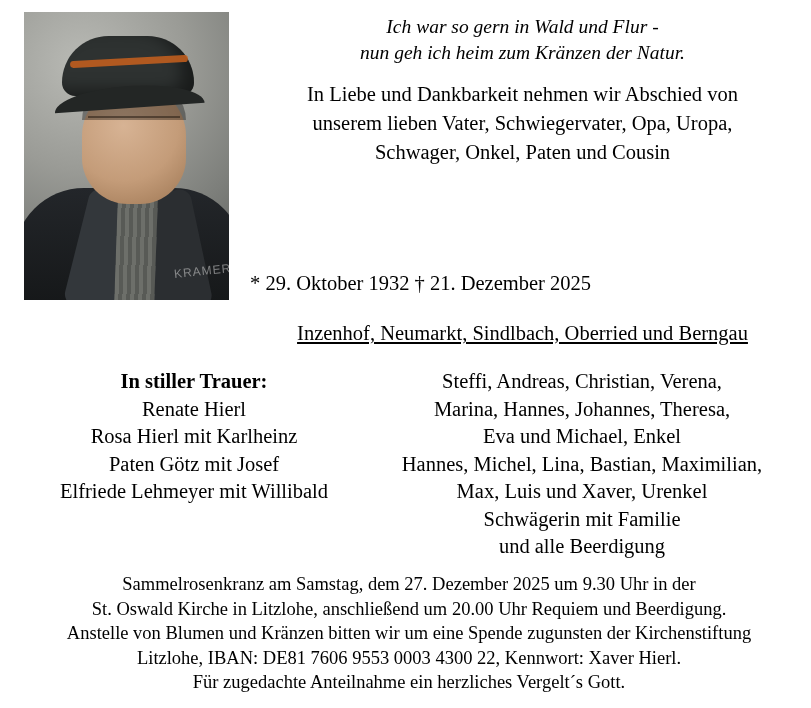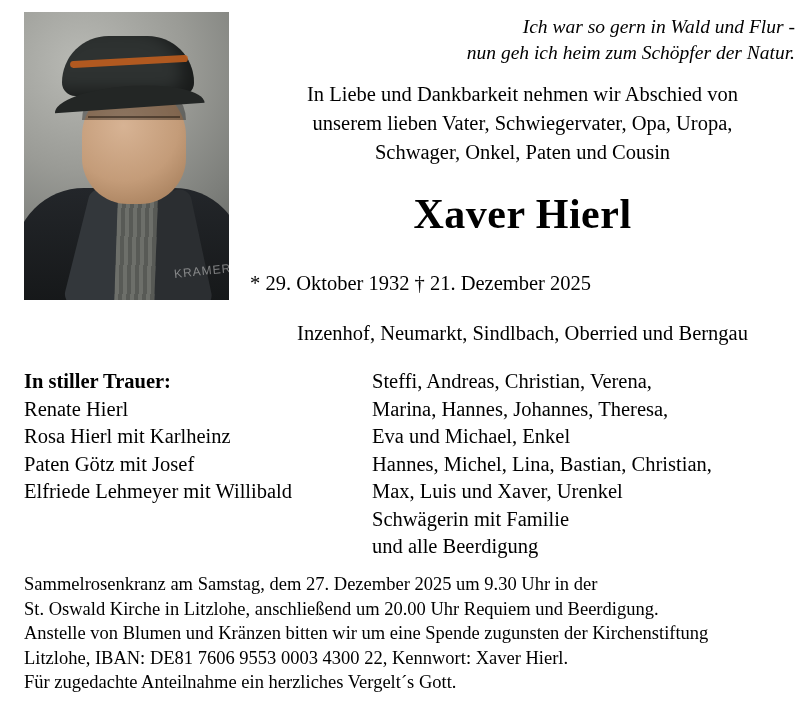--- a/index.html
+++ b/index.html
@@ -183,20 +183,21 @@
     width: 545px;
     font-size: 20.5px;
   }
   .places {
     position: absolute;
     left: 250px;
     top: 322px;
     width: 545px;
     text-align: center;
     font-size: 20.5px;
+    text-decoration: underline;
   }
 
   .mourners-left {
     position: absolute;
     left: 24px;
     top: 368px;
     width: 340px;
     font-size: 20.5px;
     line-height: 27.5px;
   }
@@ -214,21 +215,21 @@
 
   .footer {
     position: absolute;
     left: 24px;
     top: 572px;
     width: 770px;
     font-size: 18.5px;
     line-height: 24.5px;
   }
 
-  .line { display: block; }
+  .line { display: block; text-align: center; }
 </style>
 </head>
 <body>
 
 <div class="obituary">
 
   <div class="portrait">
     <div class="sky"></div>
     <div class="jacket"></div>
     <div class="collar-l"></div>
@@ -238,48 +239,47 @@
     <div class="shade"></div>
     <div class="glasses"></div>
     <div class="cap"></div>
     <div class="cap-stripe"></div>
     <div class="brim"></div>
     <div class="logo">KRAMER</div>
   </div>
 
   <div class="verse">
     <span class="line">Ich war so gern in Wald und Flur -</span>
-    <span class="line">nun geh ich heim zum Schöpfer der Natur.</span>
+    <span class="line">nun geh ich heim zum Kränzen der Natur.</span>
   </div>
 
   <div class="intro">
     <span class="line">In Liebe und Dankbarkeit nehmen wir Abschied von</span>
     <span class="line">unserem lieben Vater, Schwiegervater, Opa, Uropa,</span>
     <span class="line">Schwager, Onkel, Paten und Cousin</span>
   </div>
 
-  <div class="name">Xaver Hierl</div>
 
   <div class="dates">* 29. Oktober 1932   † 21. Dezember 2025</div>
 
   <div class="places">Inzenhof, Neumarkt, Sindlbach, Oberried und Berngau</div>
 
   <div class="mourners-left">
     <span class="line heading">In stiller Trauer:</span>
     <span class="line">Renate Hierl</span>
     <span class="line">Rosa Hierl mit Karlheinz</span>
     <span class="line">Paten Götz mit Josef</span>
     <span class="line">Elfriede Lehmeyer mit Willibald</span>
   </div>
 
   <div class="mourners-right">
     <span class="line">Steffi, Andreas, Christian, Verena,</span>
     <span class="line">Marina, Hannes, Johannes, Theresa,</span>
     <span class="line">Eva und Michael, Enkel</span>
-    <span class="line">Hannes, Michel, Lina, Bastian, Christian,</span>
+    <span class="line">Hannes, Michel, Lina, Bastian, Maximilian,</span>
     <span class="line">Max, Luis und Xaver, Urenkel</span>
     <span class="line">Schwägerin mit Familie</span>
     <span class="line">und alle Beerdigung</span>
   </div>
 
   <div class="footer">
     <span class="line">Sammelrosenkranz am Samstag, dem 27. Dezember 2025 um 9.30 Uhr in der</span>
     <span class="line">St. Oswald Kirche in Litzlohe, anschließend um 20.00 Uhr Requiem und Beerdigung.</span>
     <span class="line">Anstelle von Blumen und Kränzen bitten wir um eine Spende zugunsten der Kirchenstiftung</span>
     <span class="line">Litzlohe, IBAN: DE81 7606 9553 0003 4300 22, Kennwort: Xaver Hierl.</span>

